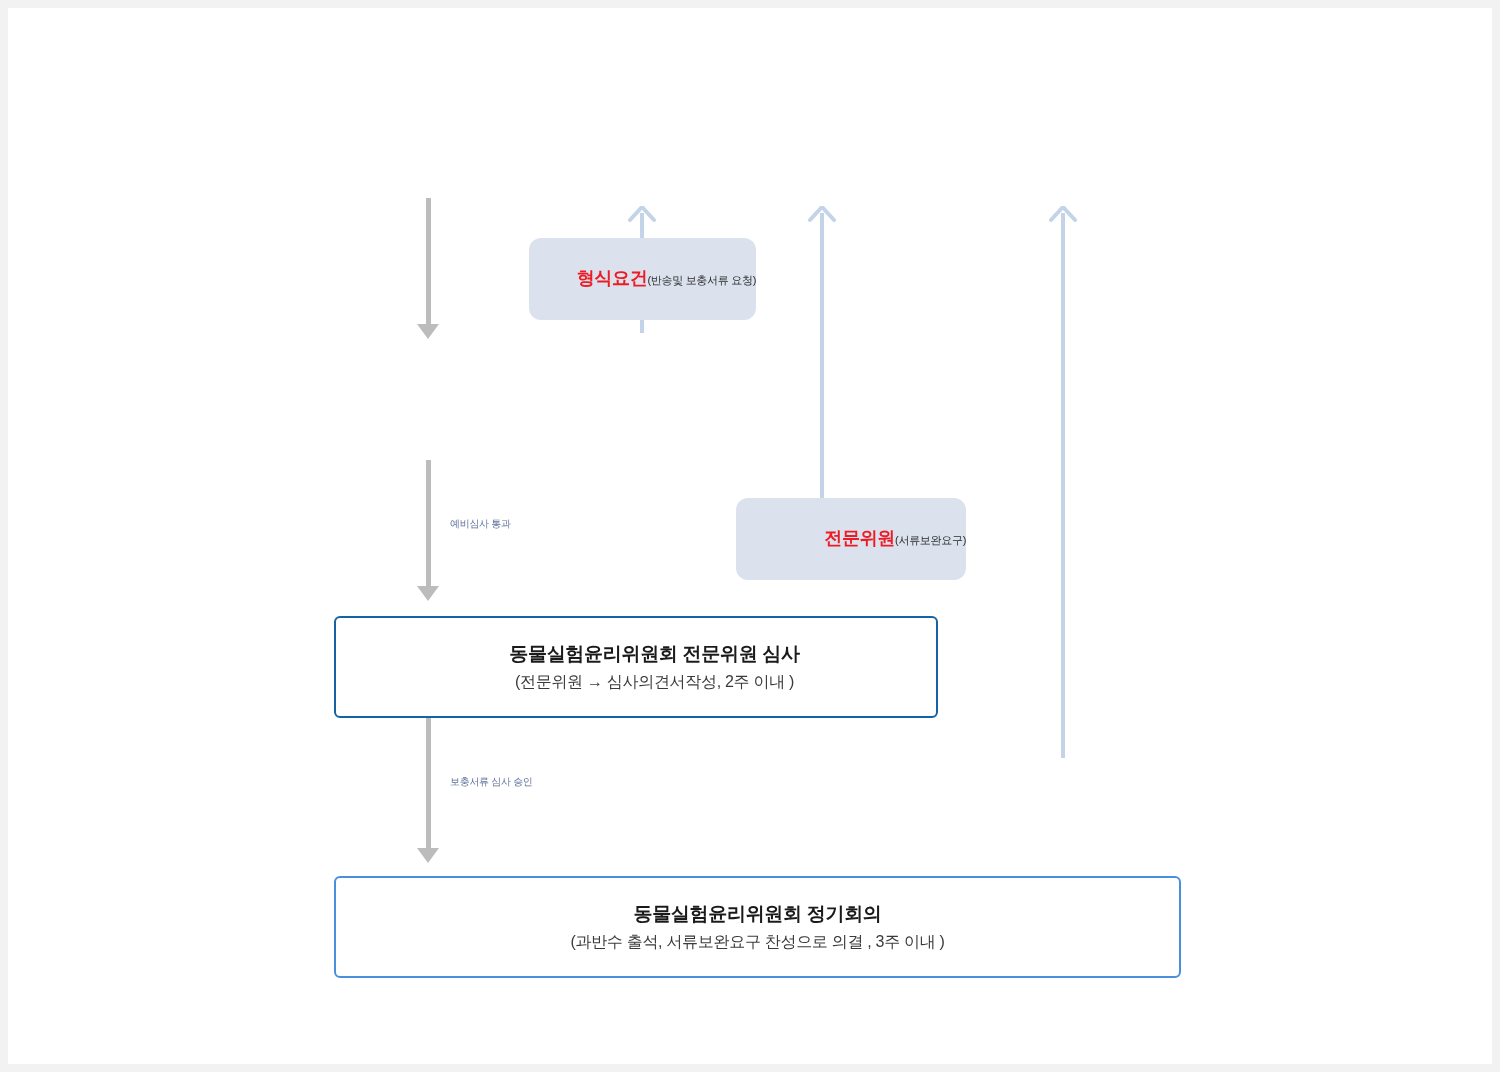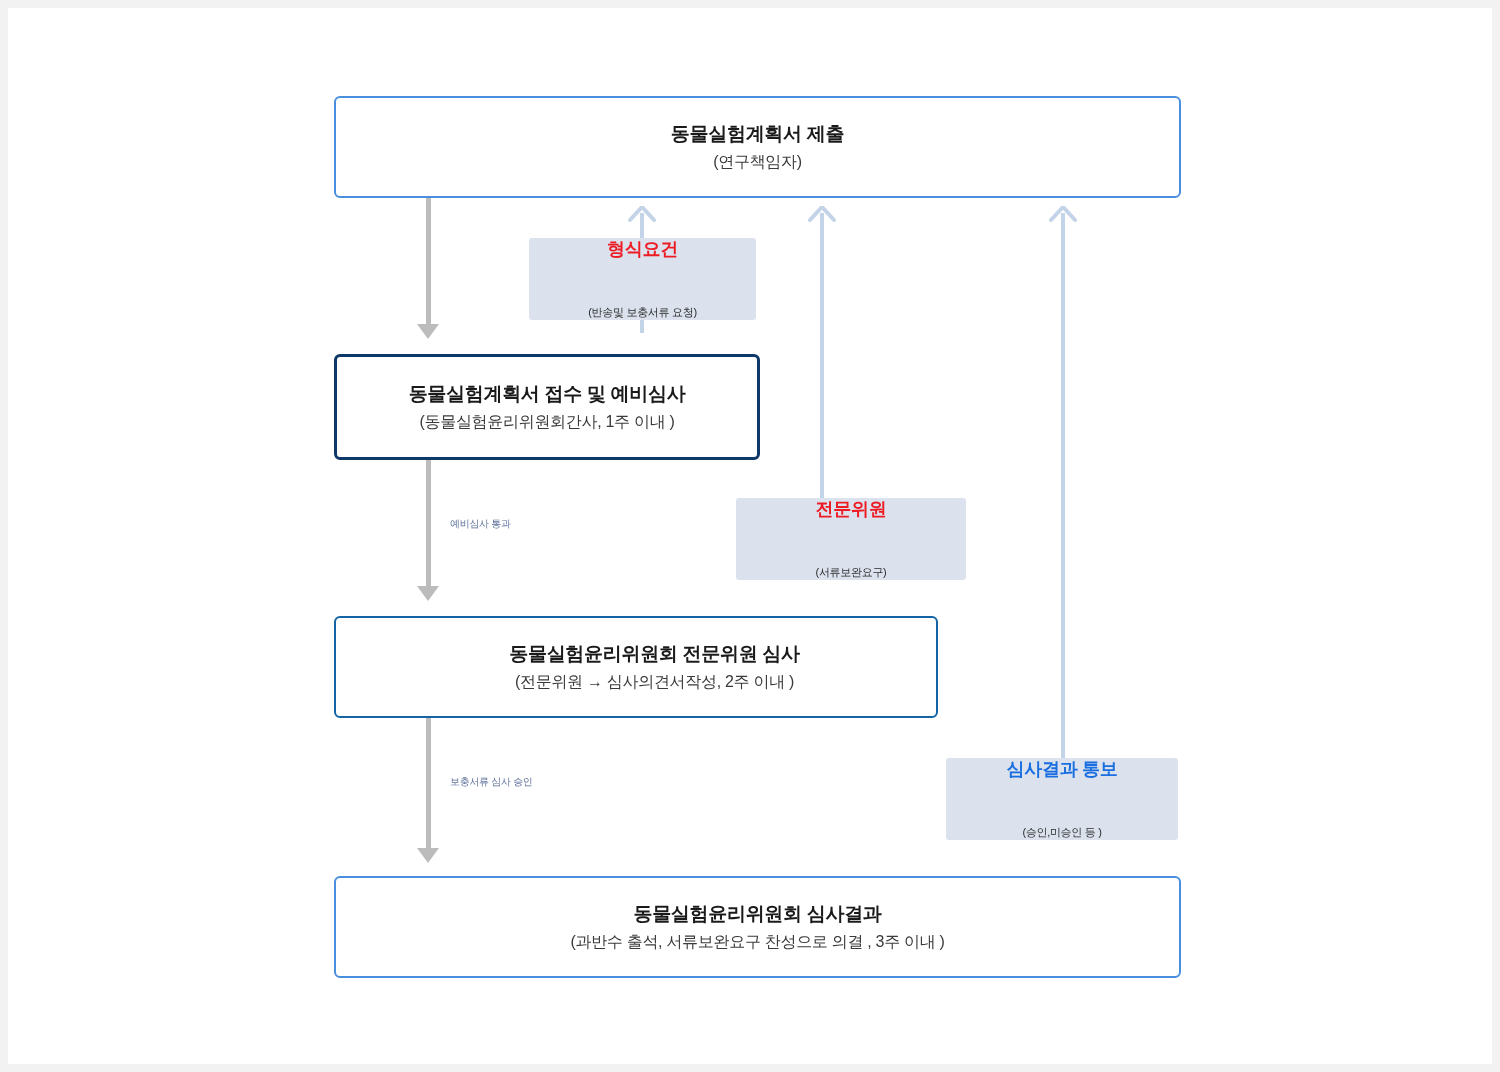--- a/index.html
+++ b/index.html
@@ -53,25 +53,25 @@
 
   .node.skin-light  { border: 2px solid #4a8fde; }
   .node.skin-navy   { border: 3px solid #0d3868; }
   .node.skin-blue   { border: 2px solid #1464a5; padding-left: 37px; }
 
   
   .callout {
     position: absolute;
     box-sizing: border-box;
     background: #dbe2ee;
-    border-radius: 3px;
+    border-radius: 12px;
     display: flex;
-    flex-direction: column;
+    flex-direction: row;
     align-items: center;
-    justify-content: space-between;
+    justify-content: flex-end;
     text-align: center;
   }
   .callout .c1 {
     font-size: 18px;
     font-weight: bold;
     letter-spacing: -0.3px;
     line-height: 1.3;
   }
   .callout .c2 {
     font-size: 11px;
@@ -143,48 +143,36 @@
 
   <div class="vline soft" style="left:1053px; top:205px; width:4px; height:545px;"></div>
   <svg class="uparrow" style="left:1041px; top:198px;" width="28" height="24" viewBox="0 0 28 24">
     <path d="M14 1 L26 14" stroke="#c3d4e8" stroke-width="4" fill="none" stroke-linecap="round"></path>
     <path d="M14 1 L2 14" stroke="#c3d4e8" stroke-width="4" fill="none" stroke-linecap="round"></path>
   </svg>
 
   <div class="edge-label" style="left:442px; top:509px;">예비심사 통과</div>
   <div class="edge-label" style="left:442px; top:767px;">보충서류 심사 승인</div>
 
-  <div class="node skin-light" style="left:326px; top:88px; width:847px; height:102px;">
-    <div class="t1">동물실험계획서 제출</div>
-    <div class="t2">(연구책임자)</div>
-  </div>
 
-  <div class="node skin-navy" style="left:326px; top:346px; width:426px; height:106px;">
-    <div class="t1">동물실험계획서 접수 및 예비심사</div>
-    <div class="t2">(동물실험윤리위원회간사, 1주 이내 )</div>
-  </div>
 
   <div class="node skin-blue" style="left:326px; top:608px; width:604px; height:102px;">
     <div class="t1">동물실험윤리위원회 전문위원 심사</div>
     <div class="t2">(전문위원 → 심사의견서작성, 2주 이내 )</div>
   </div>
 
   <div class="node skin-light" style="left:326px; top:868px; width:847px; height:102px;">
-    <div class="t1">동물실험윤리위원회 심사결과</div>
+    <div class="t1">동물실험윤리위원회 정기회의</div>
     <div class="t2">(과반수 출석, 서류보완요구 찬성으로 의결 , 3주 이내 )</div>
   </div>
 
   <div class="callout accent-red" style="left:521px; top:230px; width:227px; height:82px;">
     <div class="c1">형식요건</div>
     <div class="c2">(반송및 보충서류 요청)</div>
   </div>
 
   <div class="callout accent-red" style="left:728px; top:490px; width:230px; height:82px;">
     <div class="c1">전문위원</div>
     <div class="c2">(서류보완요구)</div>
   </div>
 
-  <div class="callout accent-blue" style="left:938px; top:750px; width:232px; height:82px;">
-    <div class="c1">심사결과 통보</div>
-    <div class="c2">(승인,미승인 등  )</div>
-  </div>
 
 </div>
 
 </body></html>

